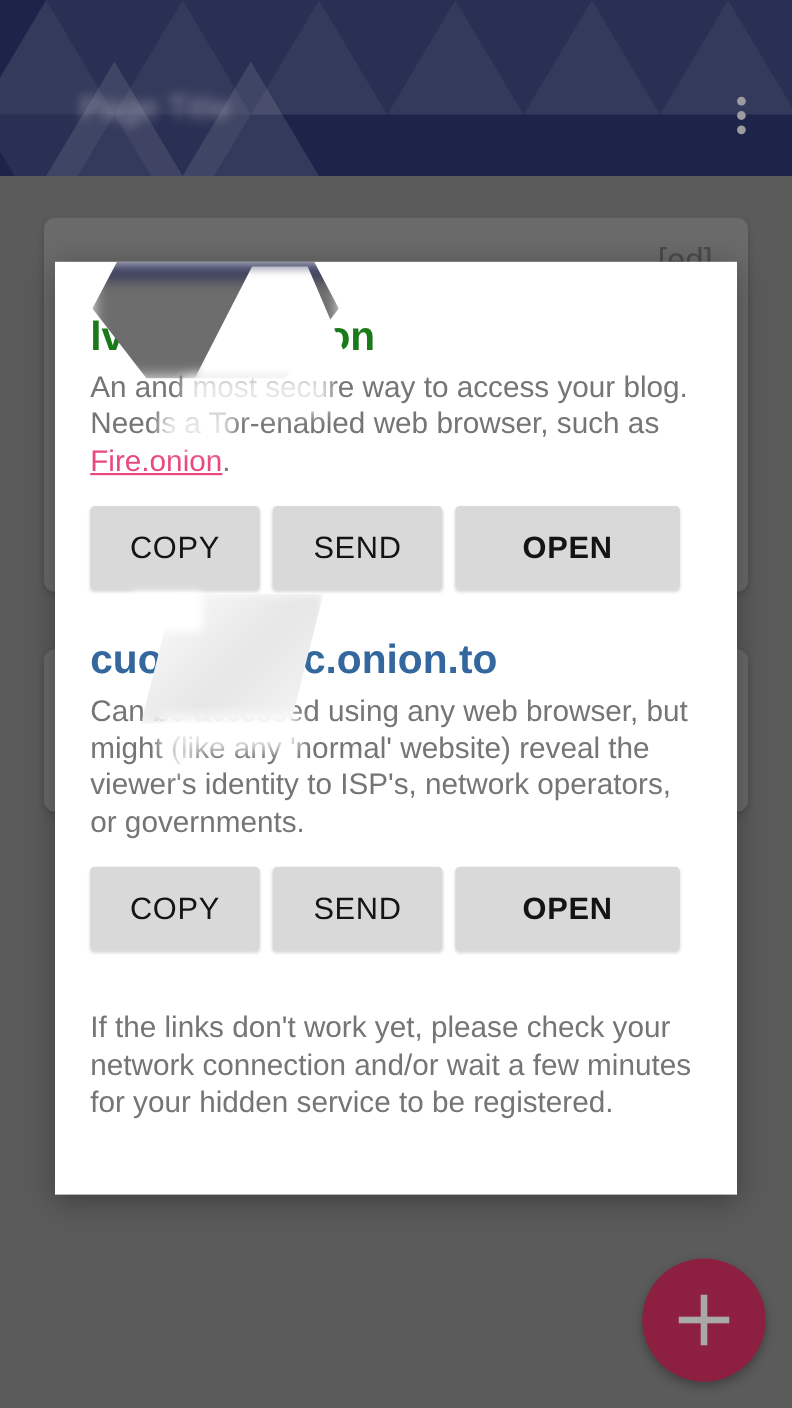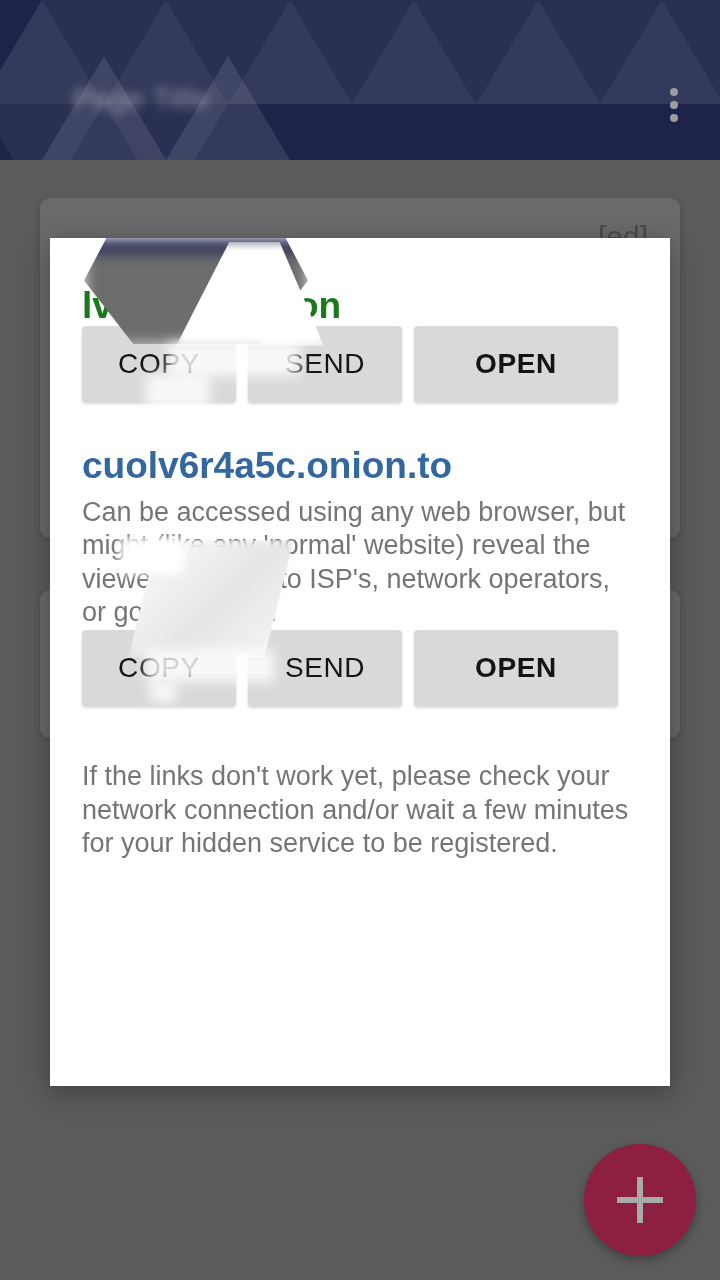--- a/index.html
+++ b/index.html
@@ -138,20 +138,21 @@
   }
   .desc .lnk {
     color:#e84a7f;
     text-decoration:underline;
     cursor:pointer;
   }
 
   .btn-row {
     display:flex;
     gap:12px;
+    margin-top:24px;
   }
   .btn {
     flex:0 0 auto;
     min-width:154px;
     height:76px;
     background:#d9d9d9;
     border:none; border-radius:4px;
     box-shadow:0 2px 3px rgba(0,0,0,.16);
     font-family:"Liberation Sans", sans-serif;
     font-size:28px; font-weight:500;
@@ -268,20 +269,24 @@
       </div>
     </div>
   </div>
 
   <div id="fab"></div>
 
   <div id="dialog">
 
     <div class="dlg-sec" id="dlg-sec-1">
       <div class="url green">lv6r4a5c.onion</div>
+      <div class="desc">
+        <span>An</span>
+        <span>and most secure way to access your blog. Needs a Tor-enabled web browser, such as </span><span class="lnk">Fire.onion</span><span>.</span>
+      </div>
       <div class="btn-row">
         <button class="btn">COPY</button>
         <button class="btn">SEND</button>
         <button class="btn wide">OPEN</button>
       </div>
     </div>
 
     <div class="dlg-sec" id="dlg-sec-2">
       <div class="url blue">cuolv6r4a5c.onion.to</div>
       <div class="desc">

